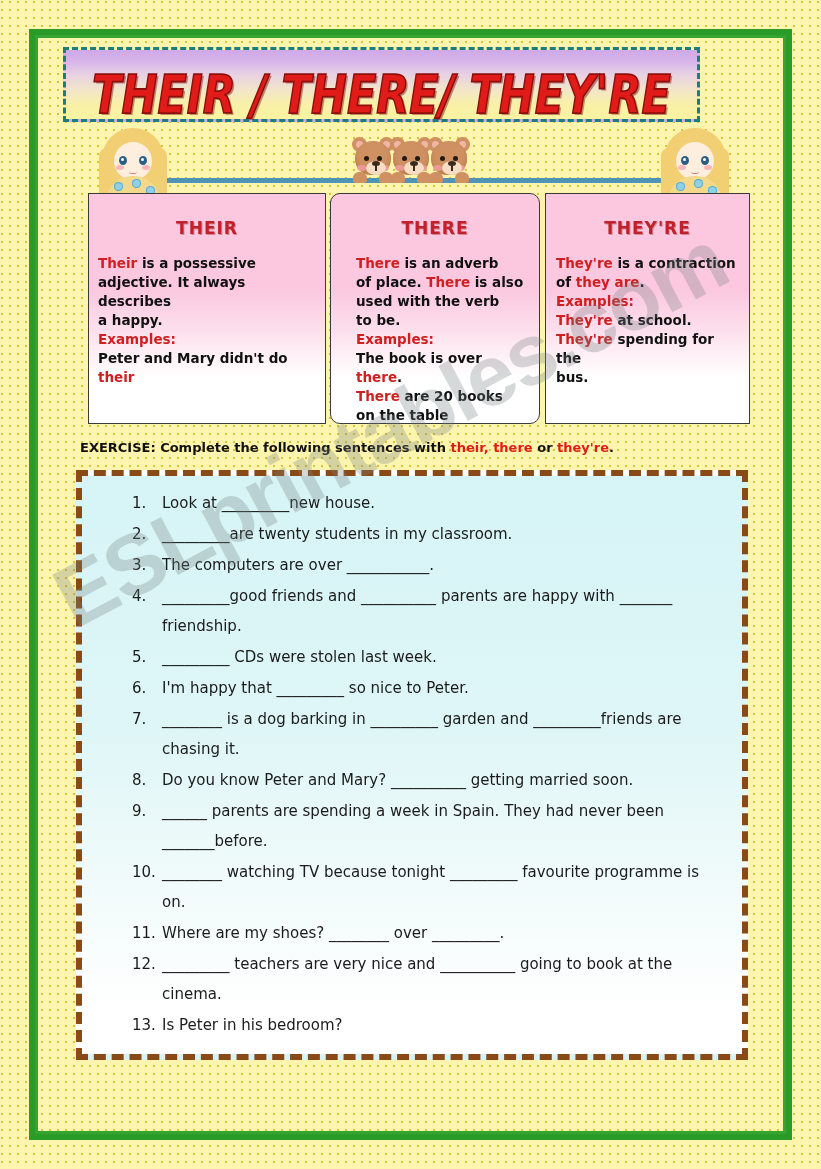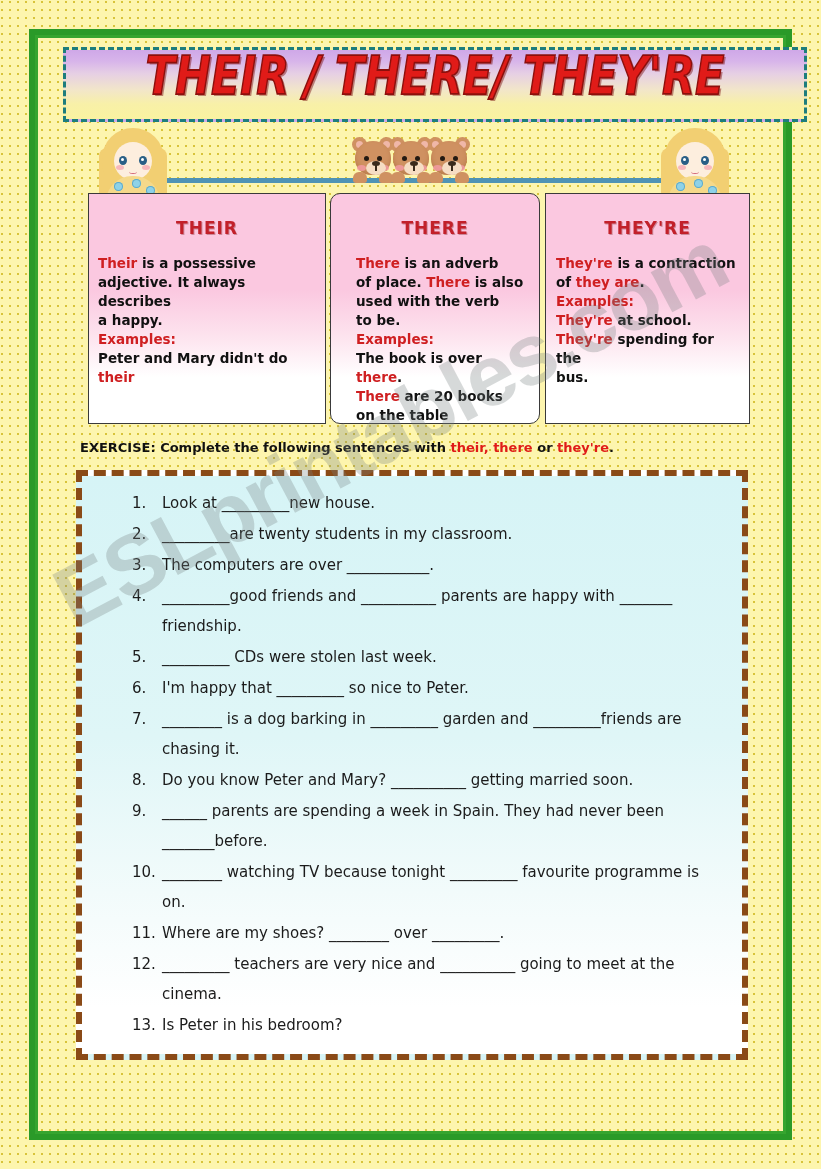--- a/index.html
+++ b/index.html
@@ -41,29 +41,29 @@
     border: 3px solid #3fae34;
     opacity: .55;
     pointer-events: none;
   }
 
   
   #title-banner {
     position: absolute;
     left: 63px;
     top: 47px;
-    width: 744px;
+    width: 637px;
     height: 75px;
     background: linear-gradient(to bottom,
         #cfa8e8 0%, #d7b4ea 16%, #e6cfe4 34%,
         #f2e6c9 58%, #f8f0a8 78%, #faf3a0 100%);
     border: 3px dashed #1d7d7d;
     box-sizing: border-box;
     display: flex;
-    align-items: flex-start;
+    align-items: flex-end;
     justify-content: center;
   }
   #title-text {
     font-family: "DejaVu Sans", sans-serif;
     font-weight: bold;
     font-size: 43px;
     letter-spacing: 0px;
     color: #e01b18;
     -webkit-text-stroke: 1.4px #8c0f0c;
     text-shadow: 2px 2px 0 rgba(120,10,8,.45);
@@ -549,20 +549,20 @@
         <li>_________are twenty students in my classroom.</li>
         <li>The computers are over ___________.</li>
         <li>_________good friends and __________ parents are happy with _______ friendship.</li>
         <li>_________ CDs were stolen last week.</li>
         <li>I'm happy that _________ so nice to Peter.</li>
         <li>________ is a dog barking in _________ garden and _________friends are chasing it.</li>
         <li>Do you know Peter and Mary? __________ getting married soon.</li>
         <li>______ parents are spending a week in Spain. They had never been _______before.</li>
         <li>________ watching TV because tonight _________ favourite programme is on.</li>
         <li>Where are my shoes?   ________ over _________.</li>
-        <li>_________ teachers are very nice and __________ going to meet at the cinema.</li>
+        <li>_________ teachers are very nice and __________ going to book at the cinema.</li>
         <li>Is Peter in his bedroom?</li>
       </ol>
   </div>
 
   <div id="watermark">ESLprintables.com</div>
 
 </div>
 
 </body></html>

